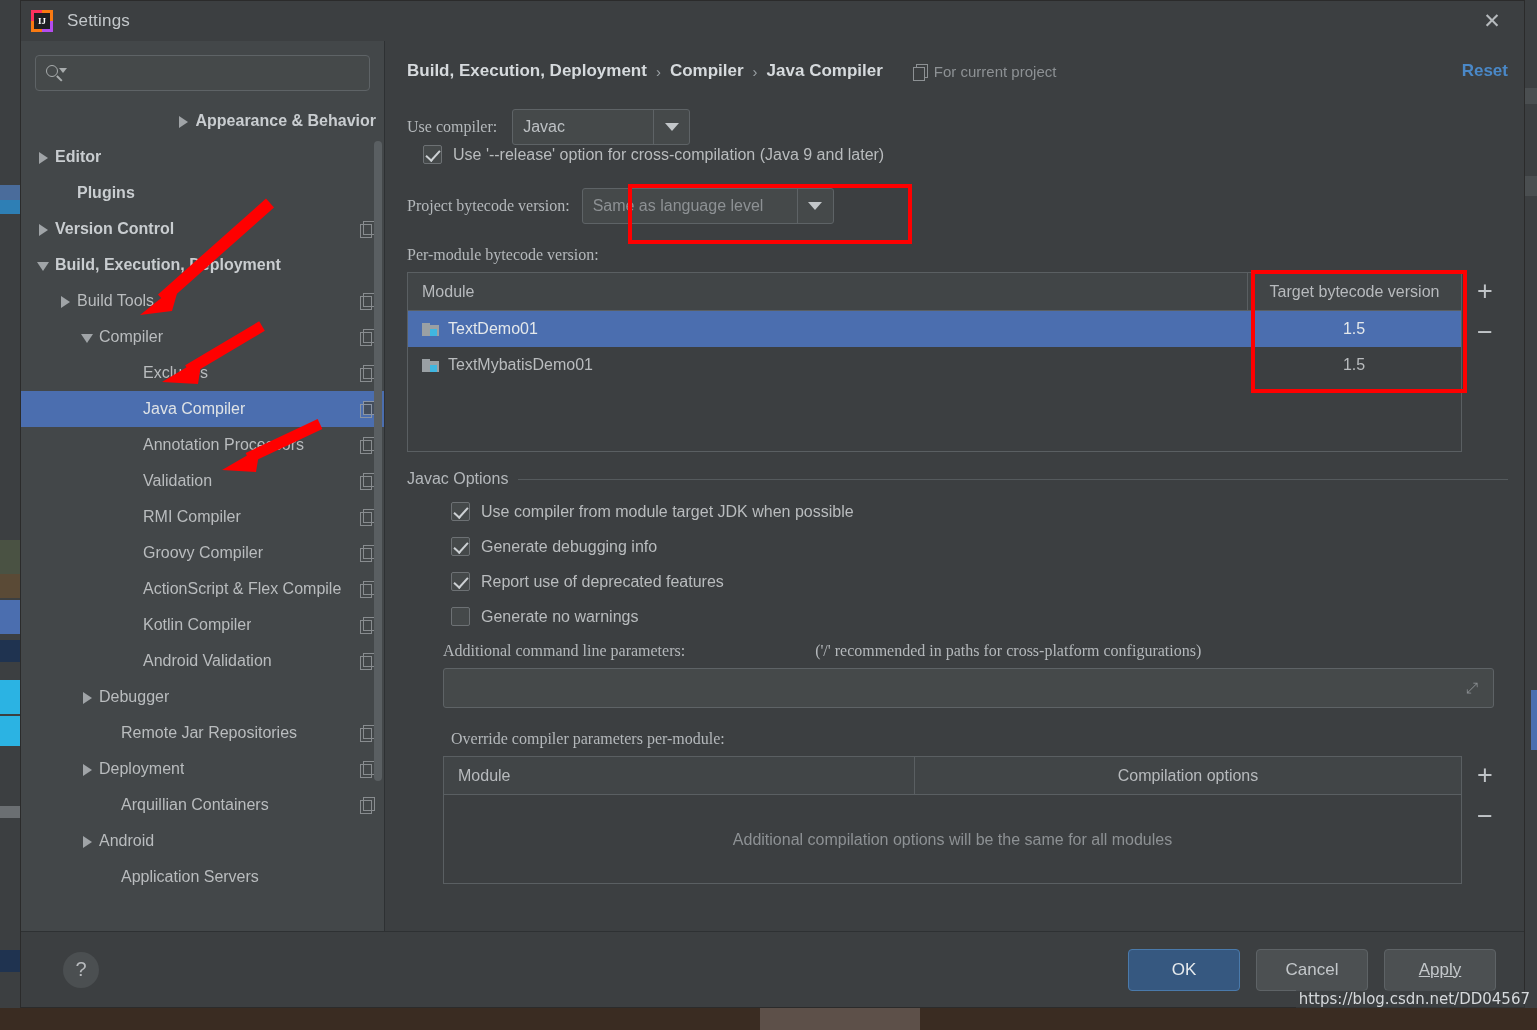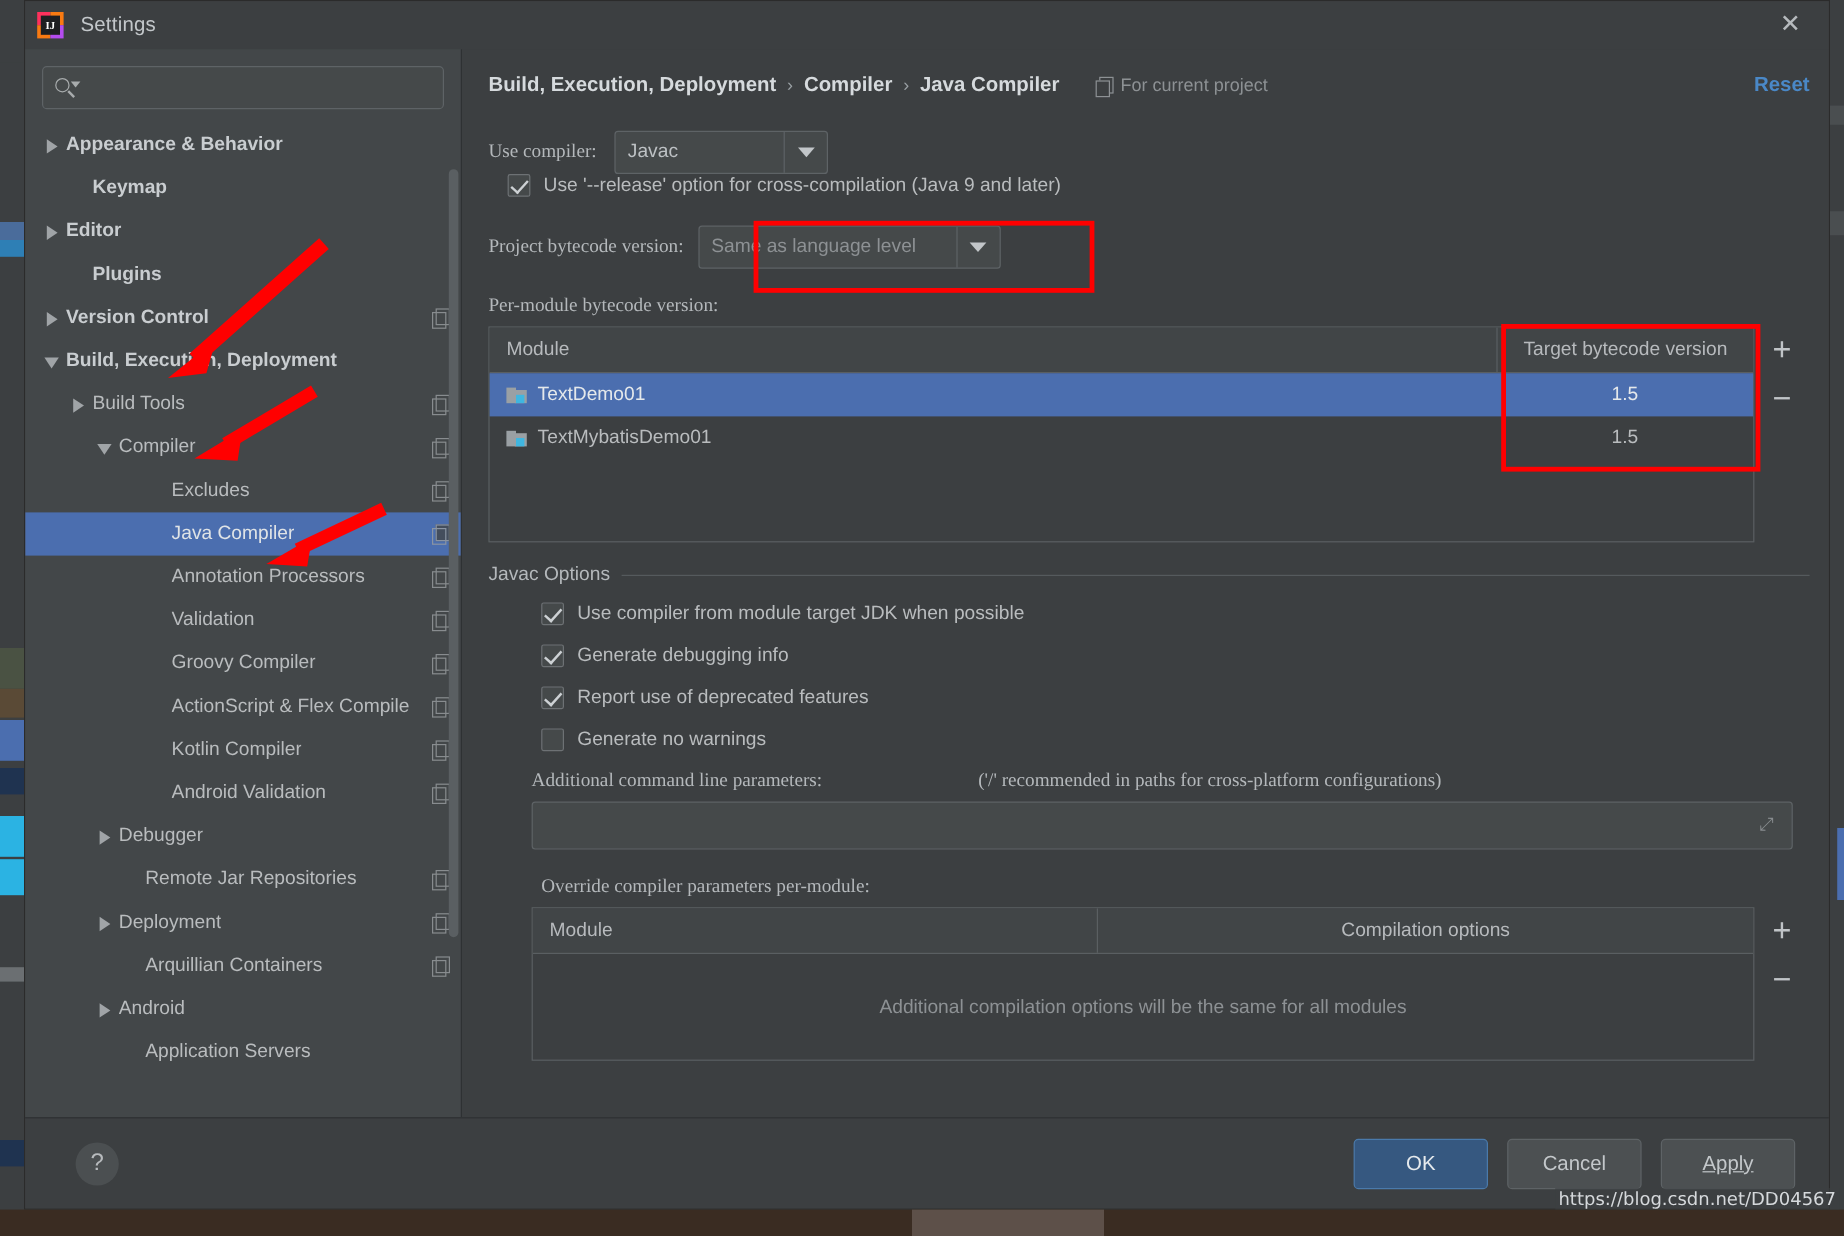--- a/index.html
+++ b/index.html
@@ -238,27 +238,23 @@
           <div class="search-field">
             <span class="search-icon">
               <span class="lens"></span>
                 <span class="hdl"></span>
                 <span class="cv"></span>
             </span>
             <input class="search-input" type="text" value="" style="">
           </div>
         </div>
         <div class="tree" id="tree">
-            <div class="tree-item bold" style="padding-left: 12px;">
+            <div class="tree-item bold" style="padding-left: 12px; justify-content: flex-end;">
               <span class="tw right"></span>
               <span class="tree-label">Appearance &amp; Behavior</span>
-            </div>
-            <div class="tree-item bold" style="padding-left: 34px;">
-              <span class="tw"></span>
-              <span class="tree-label">Keymap</span>
             </div>
             <div class="tree-item bold" style="padding-left: 12px;">
               <span class="tw right"></span>
               <span class="tree-label">Editor</span>
             </div>
             <div class="tree-item bold" style="padding-left: 34px;">
               <span class="tw"></span>
               <span class="tree-label">Plugins</span>
             </div>
             <div class="tree-item bold" style="padding-left: 12px;">
@@ -291,20 +287,25 @@
               <span class="copy-icon"></span>
             </div>
             <div class="tree-item" style="padding-left: 100px; align-items: center;">
               <span class="tw"></span>
               <span class="tree-label">Annotation Processors</span>
               <span class="copy-icon"></span>
             </div>
             <div class="tree-item" style="padding-left: 100px;">
               <span class="tw"></span>
               <span class="tree-label">Validation</span>
+              <span class="copy-icon"></span>
+            </div>
+            <div class="tree-item" style="padding-left: 100px;">
+              <span class="tw"></span>
+              <span class="tree-label">RMI Compiler</span>
               <span class="copy-icon"></span>
             </div>
             <div class="tree-item" style="padding-left: 100px;">
               <span class="tw"></span>
               <span class="tree-label">Groovy Compiler</span>
               <span class="copy-icon"></span>
             </div>
             <div class="tree-item" style="padding-left: 100px;">
               <span class="tw"></span>
               <span class="tree-label">ActionScript &amp; Flex Compile</span>

